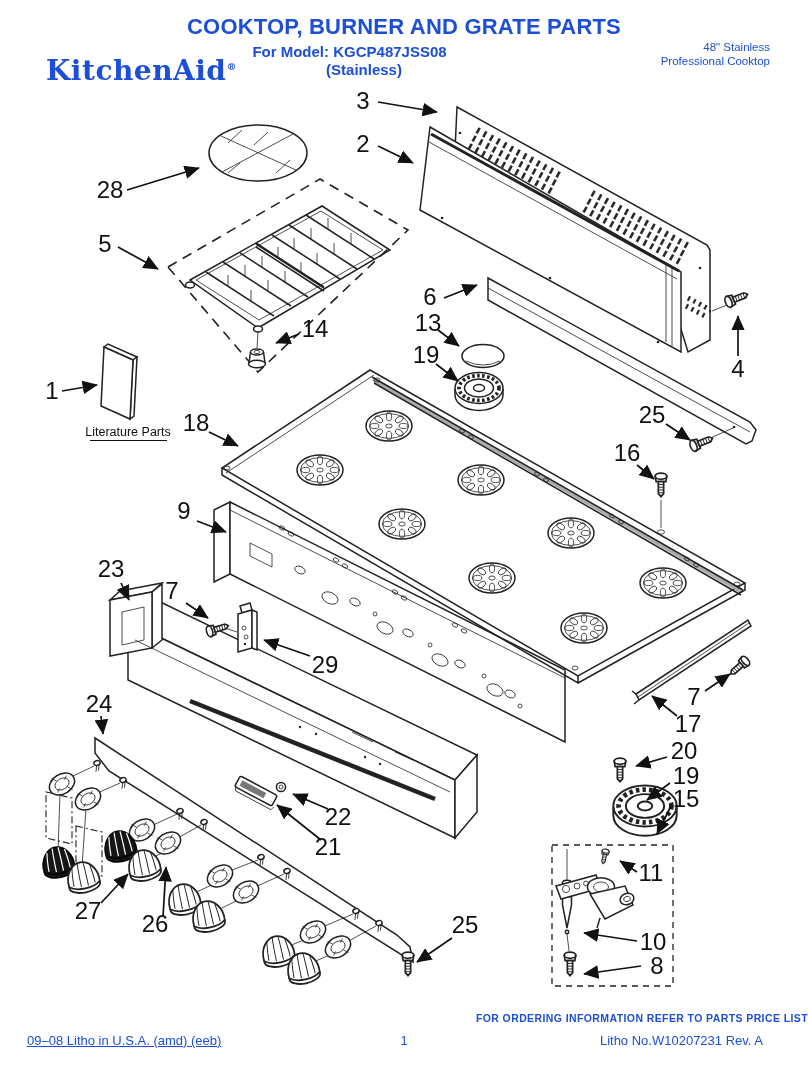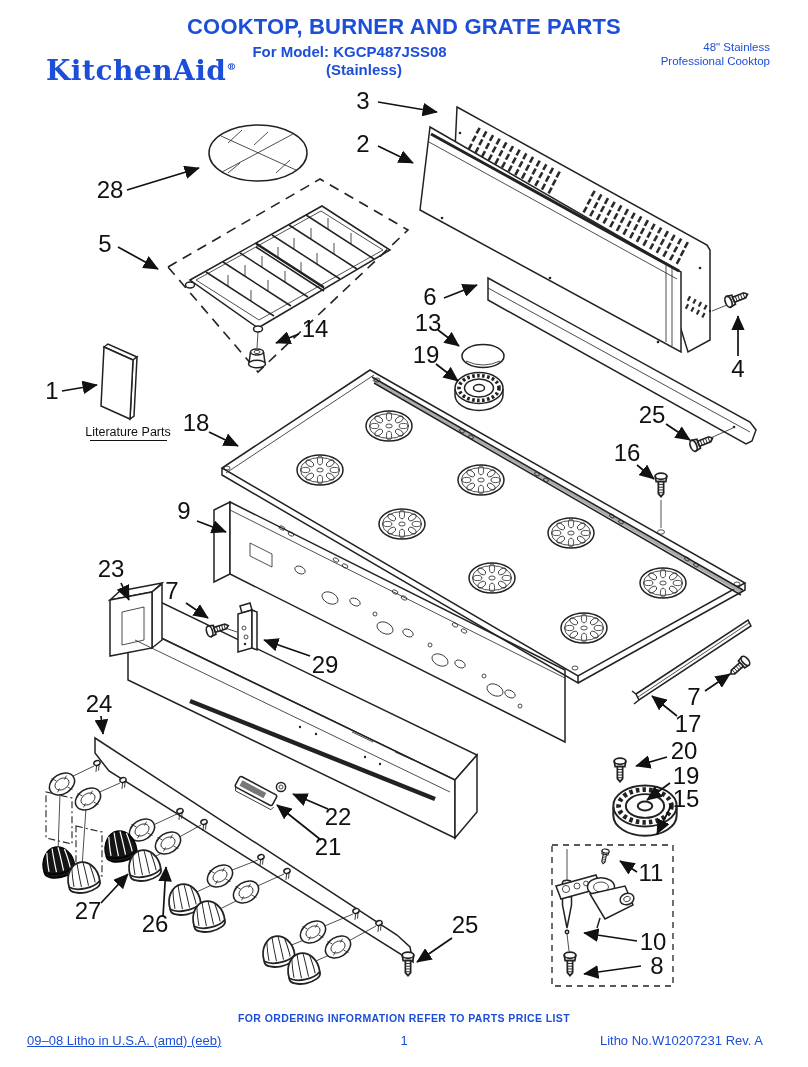--- a/index.html
+++ b/index.html
@@ -5,21 +5,21 @@
   html,body{margin:0;padding:0;background:#888;}
   .page{position:relative;width:808px;height:1067px;background:#fff;margin:0 auto;
         font-family:"Liberation Sans",sans-serif;color:#1d4ed8;overflow:hidden;}
   .abs{position:absolute;}
   .title{top:14px;left:0;width:808px;text-align:center;font-size:22px;font-weight:bold;letter-spacing:.2px;}
   .model{top:43px;left:0;width:699px;text-align:center;font-size:15px;font-weight:bold;}
   .finish{top:61px;left:0;width:728px;text-align:center;font-size:15px;font-weight:bold;}
   .brand{top:54px;left:46px;font-family:"DejaVu Serif","Liberation Serif",serif;font-size:28px;font-weight:bold;letter-spacing:.5px;}
   .brand sup{font-size:10px;}
   .prodinfo{top:40px;right:38px;text-align:right;font-size:11.5px;line-height:14px;}
-  .ordering{top:1012px;left:0;width:808px;text-align:center;font-size:10.5px;font-weight:bold;letter-spacing:.4px;}
+  .ordering{top:1012px;left:0;width:808px;text-align:right;font-size:10.5px;font-weight:bold;letter-spacing:.4px;}
   .litho{top:1033px;left:27px;font-size:13px;text-decoration:underline;}
   .pageno{top:1033px;left:0;width:808px;text-align:center;font-size:13px;}
   .partno{top:1033px;right:45px;font-size:13px;}
   svg.diagram{position:absolute;top:0;left:0;}
   .ln{fill:none;stroke:#222;stroke-width:1.5;}
   .lnf{fill:#fff;stroke:#222;stroke-width:1.5;}
   .lnt{fill:none;stroke:#222;stroke-width:.8;}
   .dash{fill:none;stroke:#222;stroke-width:1.6;stroke-dasharray:10 7;}
   .dashs{fill:none;stroke:#222;stroke-width:1.3;stroke-dasharray:6 5;}
   .dashd{fill:none;stroke:#222;stroke-width:1.1;stroke-dasharray:7 3 2 3;}

